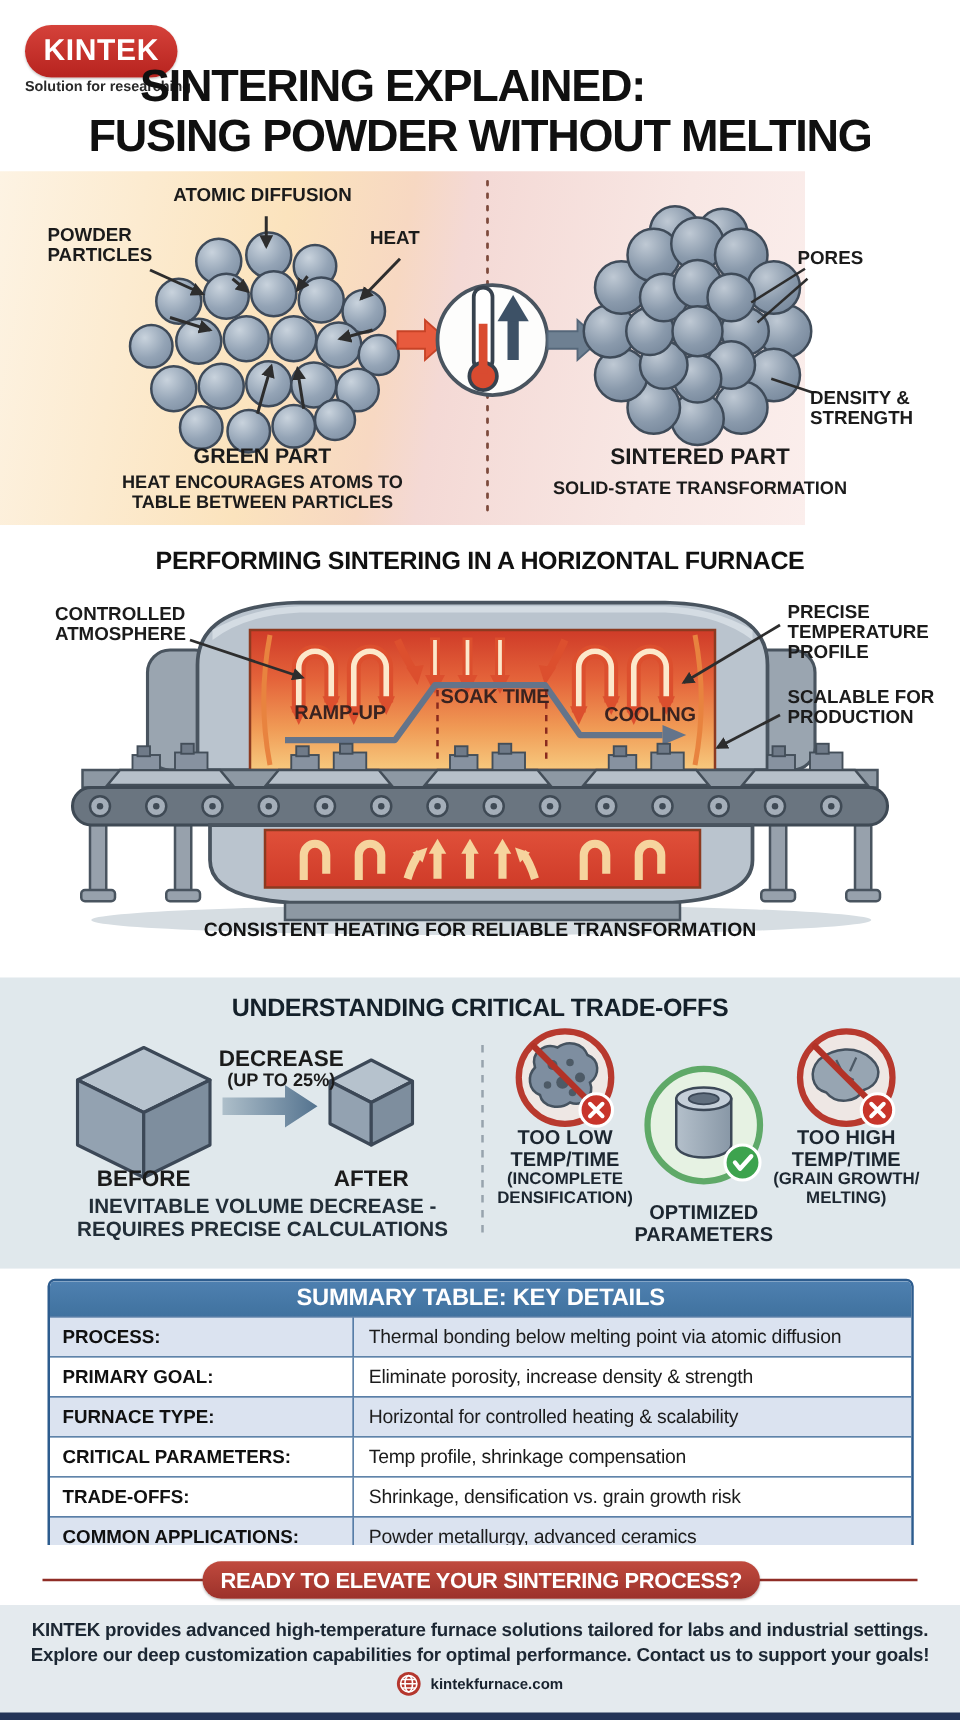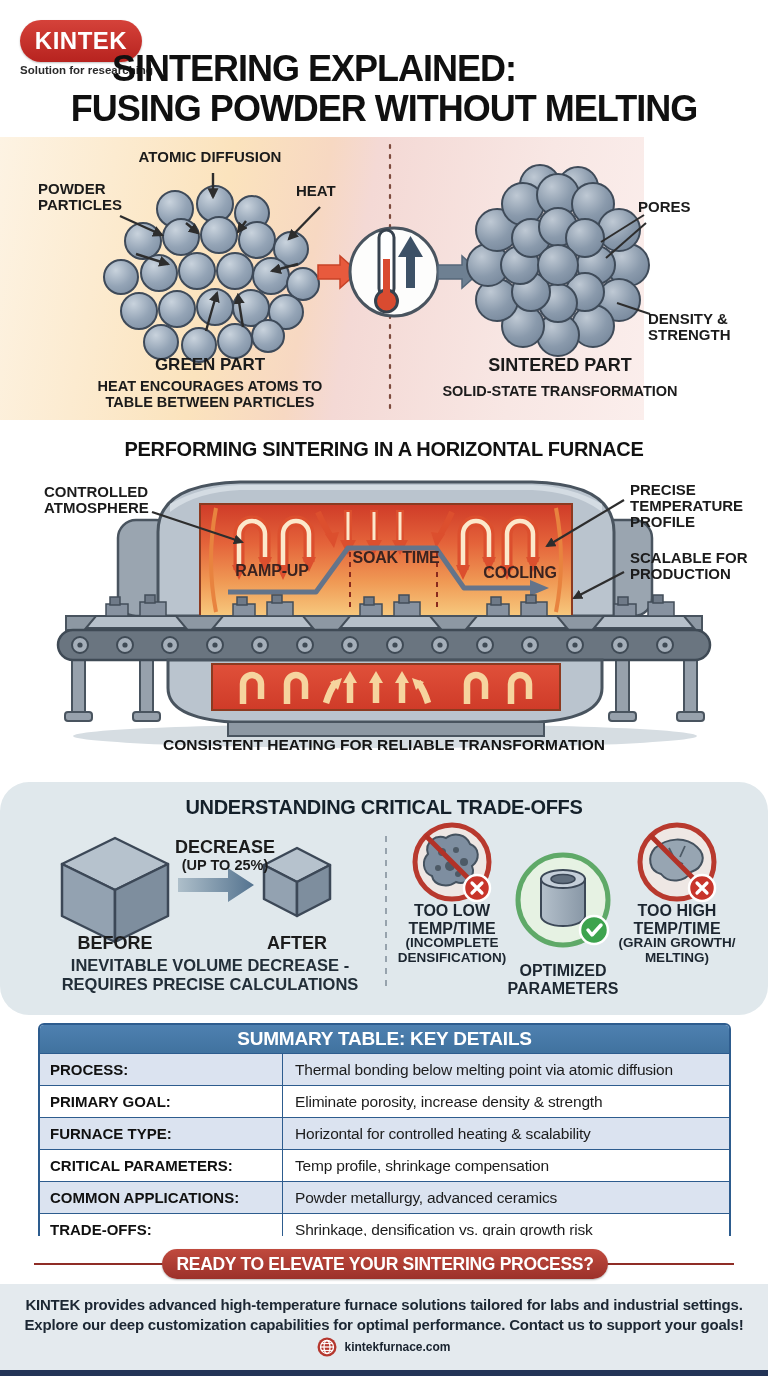--- a/index.html
+++ b/index.html
@@ -32,21 +32,21 @@
   .s2-title{left:0;top:18px;width:768px;font-size:20px;font-weight:bold;letter-spacing:-.3px;color:#111;}
   .s2-ca{left:44px;top:64px;width:120px;font-size:15px;}
   .s2-pp{left:630px;top:62px;width:120px;font-size:15px;}
   .s2-sc{left:630px;top:130px;width:130px;font-size:15px;}
   .zone{font-weight:bold;color:#3a2320;font-size:16px;letter-spacing:-.2px;}
   .z-ramp{left:212px;top:142px;width:120px;}
   .z-soak{left:336px;top:129px;width:120px;}
   .z-cool{left:460px;top:144px;width:120px;}
   .s2-cap{left:0;top:316px;width:768px;font-size:15.5px;font-weight:bold;color:#141414;}
   
-  .sec3{left:0;top:782px;width:768px;height:233px;background:#e0e8ec;border-radius:29px;}
+  .sec3{left:0;top:782px;width:768px;height:233px;background:#e0e8ec;}
   .s3-title{left:0;top:14px;width:768px;font-size:20px;font-weight:bold;color:#14202a;letter-spacing:-.3px;}
   .s3-shrink{left:155px;top:56px;width:140px;font-size:18px;}
   .s3-shrinksub{left:155px;top:76px;width:140px;font-size:14.5px;}
   .s3-before{left:55px;top:152px;width:120px;font-size:18px;}
   .s3-after{left:237px;top:152px;width:120px;font-size:18px;}
   .s3-cap{left:15px;top:174px;width:390px;font-size:16.5px;line-height:1.16;color:#222e38;}
   .bad{font-weight:bold;color:#1c2630;line-height:1.1;}
   .s3-low{left:382px;top:120px;width:140px;font-size:16px;}
   .s3-lowsub{left:382px;top:154px;width:140px;font-size:13.5px;line-height:1.1;}
   .s3-opt{left:493px;top:180px;width:140px;font-size:16px;line-height:1.15;}
@@ -553,27 +553,27 @@
         <div class="tvalue">Eliminate porosity, increase density &amp; strength</div>
       </div>
       <div class="trow odd">
         <div class="tlabel">FURNACE TYPE:</div>
         <div class="tvalue">Horizontal for controlled heating &amp; scalability</div>
       </div>
       <div class="trow">
         <div class="tlabel">CRITICAL PARAMETERS:</div>
         <div class="tvalue">Temp profile, shrinkage compensation</div>
       </div>
+      <div class="trow">
+        <div class="tlabel">TRADE-OFFS:</div>
+        <div class="tvalue">Shrinkage, densification vs. grain growth risk</div>
+      </div>
       <div class="trow odd">
         <div class="tlabel">COMMON APPLICATIONS:</div>
         <div class="tvalue">Powder metallurgy, advanced ceramics</div>
-      </div>
-      <div class="trow">
-        <div class="tlabel">TRADE-OFFS:</div>
-        <div class="tvalue">Shrinkage, densification vs. grain growth risk</div>
       </div>
     </div>
   </div>
 
   <div class="abs foot">
     <div class="abs fbg"></div>
     <div class="abs fline fl-l"></div>
     <div class="abs fline fl-r"></div>
     <div class="abs pill">READY TO ELEVATE YOUR SINTERING PROCESS?</div>
     <div class="abs ctr fmsg fm1">KINTEK provides advanced high-temperature furnace solutions tailored for labs and industrial settings.</div>

